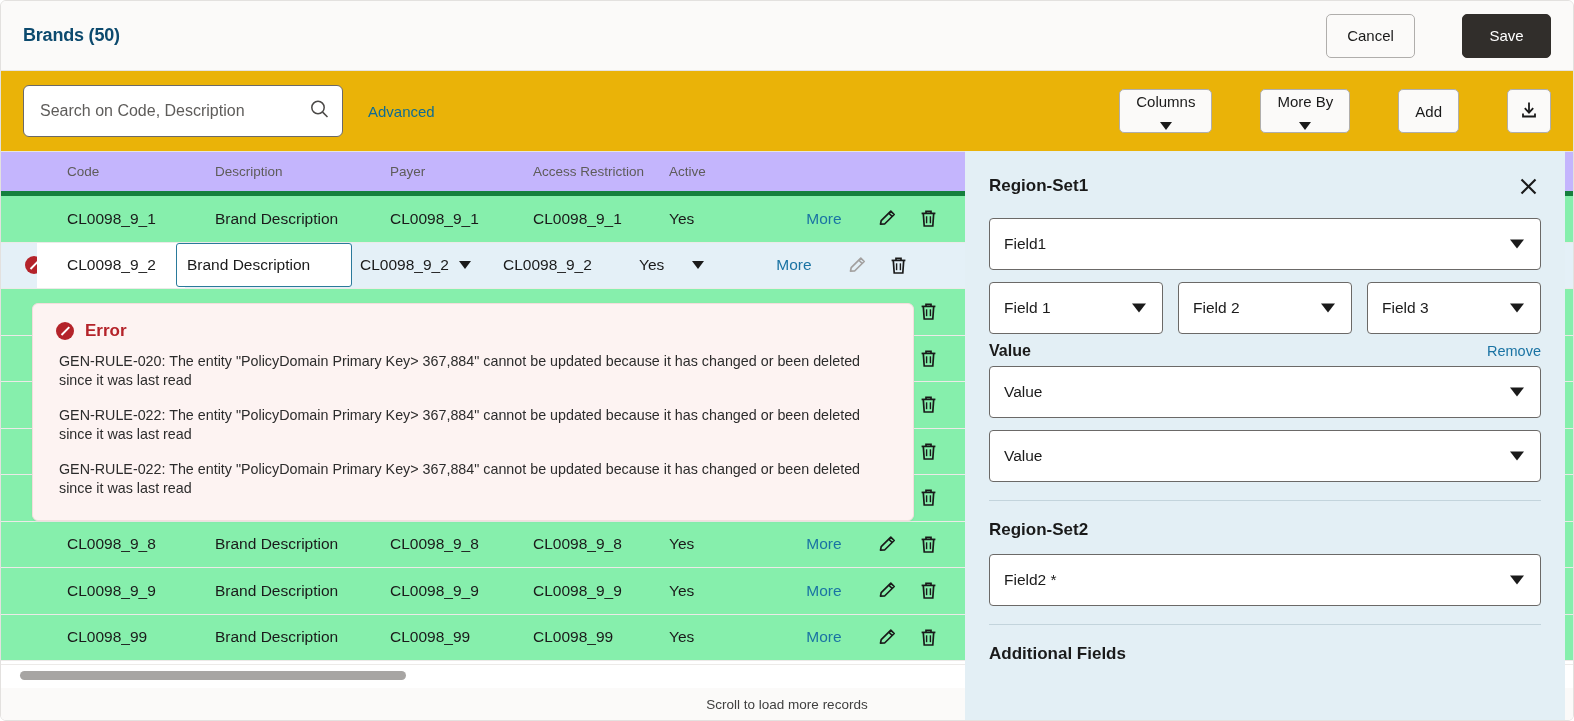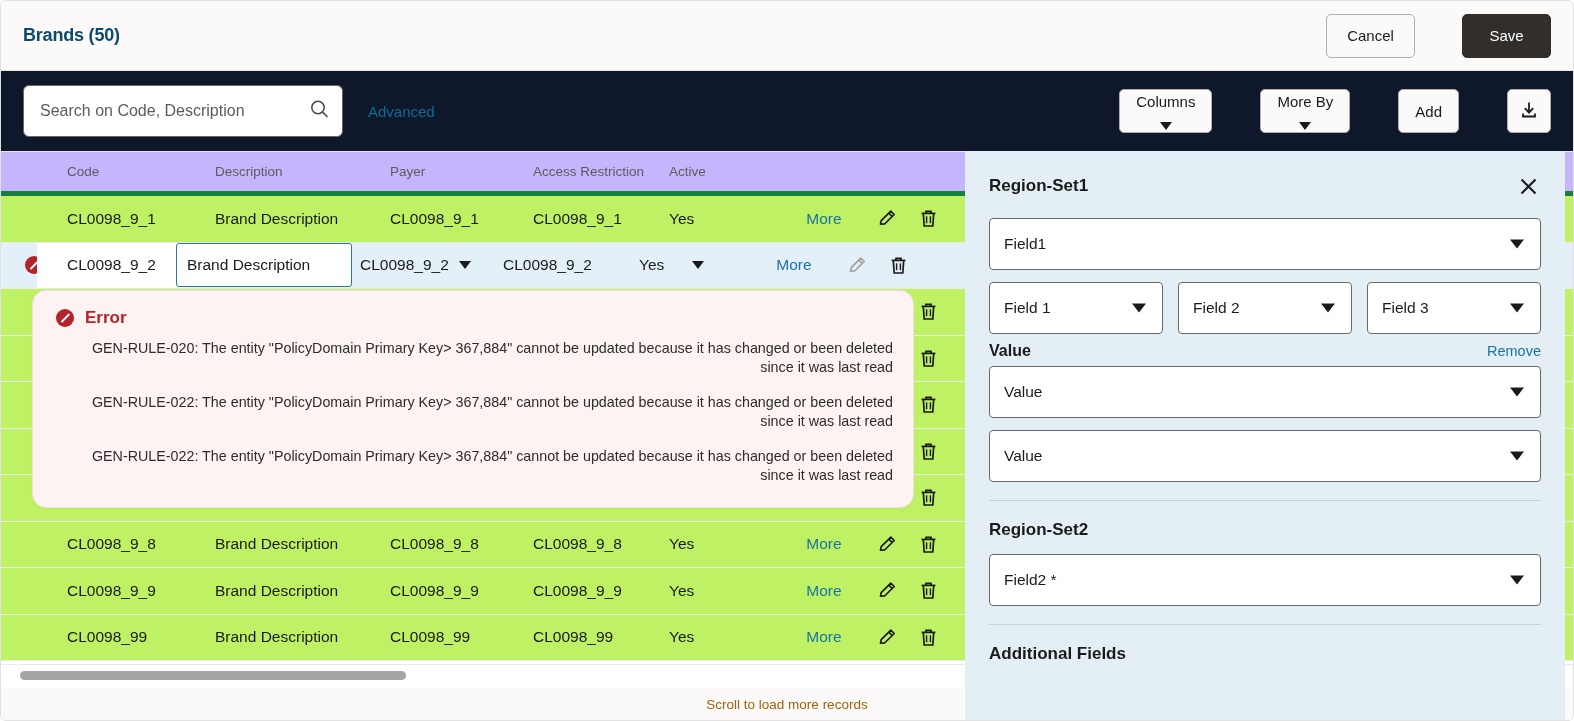--- a/index.html
+++ b/index.html
@@ -52,21 +52,21 @@
     border: 1px solid #312e2b;
     height: 44px; min-width: 89px; padding: 0 18px;
   }
 
   
   .toolbar {
     position: relative;
     height: 80px;
     display: flex; align-items: center;
     padding: 0 22px;
-    background: #0f172a;
+    background: #eab308;
   }
   .search-wrap {
     position: relative;
     width: 320px; height: 52px;
   }
   .search-input {
     width: 100%; height: 100%;
     border: 1px solid #6b6967;
     border-radius: 6px;
     background: #ffffff;
@@ -120,21 +120,21 @@
   }
   .table-scroll {
     position: absolute;
     left: 0; top: 0; right: 0; bottom: 56px;
     overflow: hidden;
   }
   .row {
     display: flex; align-items: center;
     height: 46.5px;
     border-bottom: 1px solid #eceae8;
-    background: #bef264;
+    background: #86efac;
     font-size: 15.5px; color: #1a1a1a;
   }
   .row.header-row {
     height: 44px;
     color: #5e5c5a; font-size: 13.5px;
     border-bottom: 5px solid #15803d;
     background: #c4b5fd;
   }
   .row.selected { background: #e4f0f7; }
   .cell { flex: none; display: flex; align-items: center; }
@@ -183,29 +183,28 @@
   .err-dot::after {
     content: "";
     width: 11px; height: 2.3px;
     background: #ffffff;
     transform: rotate(-45deg);
   }
 
   
   .error-panel {
     position: absolute;
-    left: 31px; top: 138px;
+    left: 31px; top: 151px;
     width: 882px;
     background: #fdf3f2;
     border: 1px solid #f3dedd;
-    border-radius: 14px;
+    border-radius: 6px;
     padding: 17px 20px 20px 20px;
     box-shadow: 0 1px 3px rgba(0,0,0,0.04);
     z-index: 20;
-    text-align: right;
   }
   .error-title {
     display: flex; align-items: center; gap: 11px;
     color: #b4232a; font-size: 17px; font-weight: bold;
     margin-bottom: 11px; padding-left: 3px;
   }
   .error-msg {
     color: #2c2c2c; font-size: 14.3px;
     line-height: 1.33;
     padding-left: 6px;
@@ -225,21 +224,21 @@
     position: absolute; left: 19px; top: 6px;
     width: 386px; height: 9px;
     background: #a7a5a3; border-radius: 5px;
     cursor: pointer;
   }
   .footer {
     position: absolute; left: 0; right: 0; bottom: 0;
     height: 32px;
     background: #fbfaf9;
     display: flex; align-items: center; justify-content: center;
-    font-size: 13.5px; color: #a16207;
+    font-size: 13.5px; color: #404040;
   }
 
   
   .side-panel {
     position: absolute;
     right: 8px; top: 150px; bottom: 0;
     width: 600px;
     background: #e3eff5;
     padding: 22px 24px 0 24px;
     overflow: hidden;

